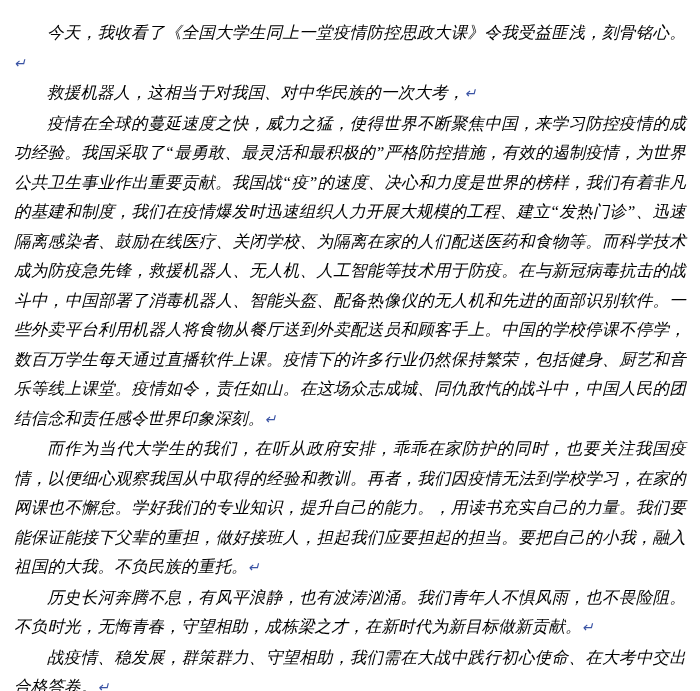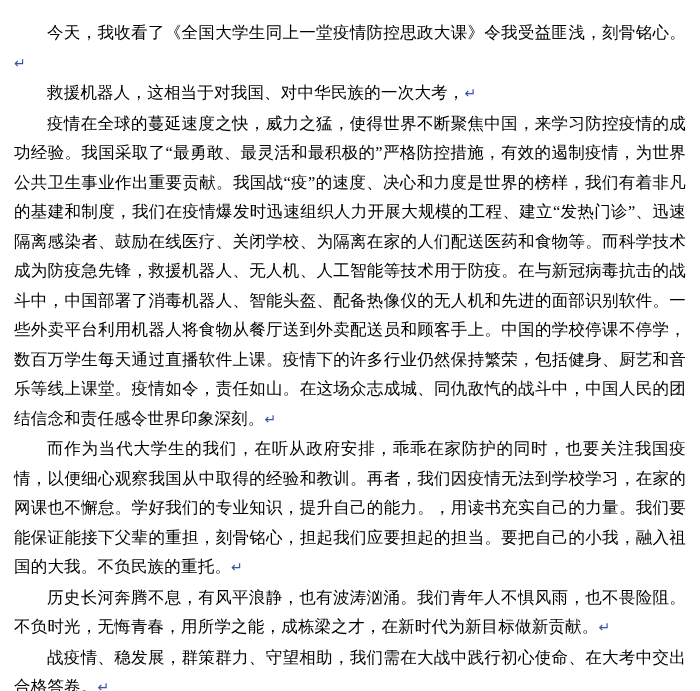--- a/index.html
+++ b/index.html
@@ -13,20 +13,21 @@
     font-family: "Liberation Serif", "DejaVu Serif", serif;
     color: #000000;
     overflow: hidden;
   }
   #doc {
     width: 700px;
     height: 691px;
     box-sizing: border-box;
     padding: 18px 14px 0 14px;
     background: #ffffff;
+    font-style: italic;
   }
   .para {
     position: relative;
     font-size: 16.5px;
     line-height: 29.5px;
     text-align: justify;
     text-justify: inter-ideograph;
     text-indent: 2em;
     margin: 0 0 0 0;
     letter-spacing: 0.2px;
@@ -43,19 +44,19 @@
 <body>
 
 <div id="doc">
 
   <p class="para"><span>今天，我收看了《全国大学生同上一堂疫情防控思政大课》令我受益匪浅，刻骨铭心。</span><span class="pilcrow">↵</span></p>
 
   <p class="para"><span>救援机器人，这相当于对我国、对中华民族的一次大考，</span><span class="pilcrow">↵</span></p>
 
   <p class="para"><span>疫情在全球的蔓延速度之快，威力之猛，使得世界不断聚焦中国，来学习防控疫情的成功经验。我国采取了“最勇敢、最灵活和最积极的”严格防控措施，有效的遏制疫情，为世界公共卫生事业作出重要贡献。我国战“疫”的速度、决心和力度是世界的榜样，我们有着非凡的基建和制度，我们在疫情爆发时迅速组织人力开展大规模的工程、建立“发热门诊”、迅速隔离感染者、鼓励在线医疗、关闭学校、为隔离在家的人们配送医药和食物等。而科学技术成为防疫急先锋，救援机器人、无人机、人工智能等技术用于防疫。在与新冠病毒抗击的战斗中，中国部署了消毒机器人、智能头盔、配备热像仪的无人机和先进的面部识别软件。一些外卖平台利用机器人将食物从餐厅送到外卖配送员和顾客手上。中国的学校停课不停学，数百万学生每天通过直播软件上课。疫情下的许多行业仍然保持繁荣，包括健身、厨艺和音乐等线上课堂。疫情如令，责任如山。在这场众志成城、同仇敌忾的战斗中，中国人民的团结信念和责任感令世界印象深刻。</span><span class="pilcrow">↵</span></p>
 
-  <p class="para"><span>而作为当代大学生的我们，在听从政府安排，乖乖在家防护的同时，也要关注我国疫情，以便细心观察我国从中取得的经验和教训。再者，我们因疫情无法到学校学习，在家的网课也不懈怠。学好我们的专业知识，提升自己的能力。，用读书充实自己的力量。我们要能保证能接下父辈的重担，刻骨铭心，担起我们应要担起的担当。要把自己的小我，融入祖国的大我。不负民族的重托。</span><span class="pilcrow">↵</span></p>
+  <p class="para"><span>而作为当代大学生的我们，在听从政府安排，乖乖在家防护的同时，也要关注我国疫情，以便细心观察我国从中取得的经验和教训。再者，我们因疫情无法到学校学习，在家的网课也不懈怠。学好我们的专业知识，提升自己的能力。，用读书充实自己的力量。我们要能保证能接下父辈的重担，做好接班人，担起我们应要担起的担当。要把自己的小我，融入祖国的大我。不负民族的重托。</span><span class="pilcrow">↵</span></p>
 
-  <p class="para"><span>历史长河奔腾不息，有风平浪静，也有波涛汹涌。我们青年人不惧风雨，也不畏险阻。不负时光，无悔青春，用所学之能，成栋梁之才，在新时代为新目标做新贡献。</span><span class="pilcrow">↵</span></p>
+  <p class="para"><span>历史长河奔腾不息，有风平浪静，也有波涛汹涌。我们青年人不惧风雨，也不畏险阻。不负时光，无悔青春，守望相助，成栋梁之才，在新时代为新目标做新贡献。</span><span class="pilcrow">↵</span></p>
 
   <p class="para"><span>战疫情、稳发展，群策群力、守望相助，我们需在大战中践行初心使命、在大考中交出合格答卷。</span><span class="pilcrow">↵</span></p>
 
 </div>
 
 </body></html>

